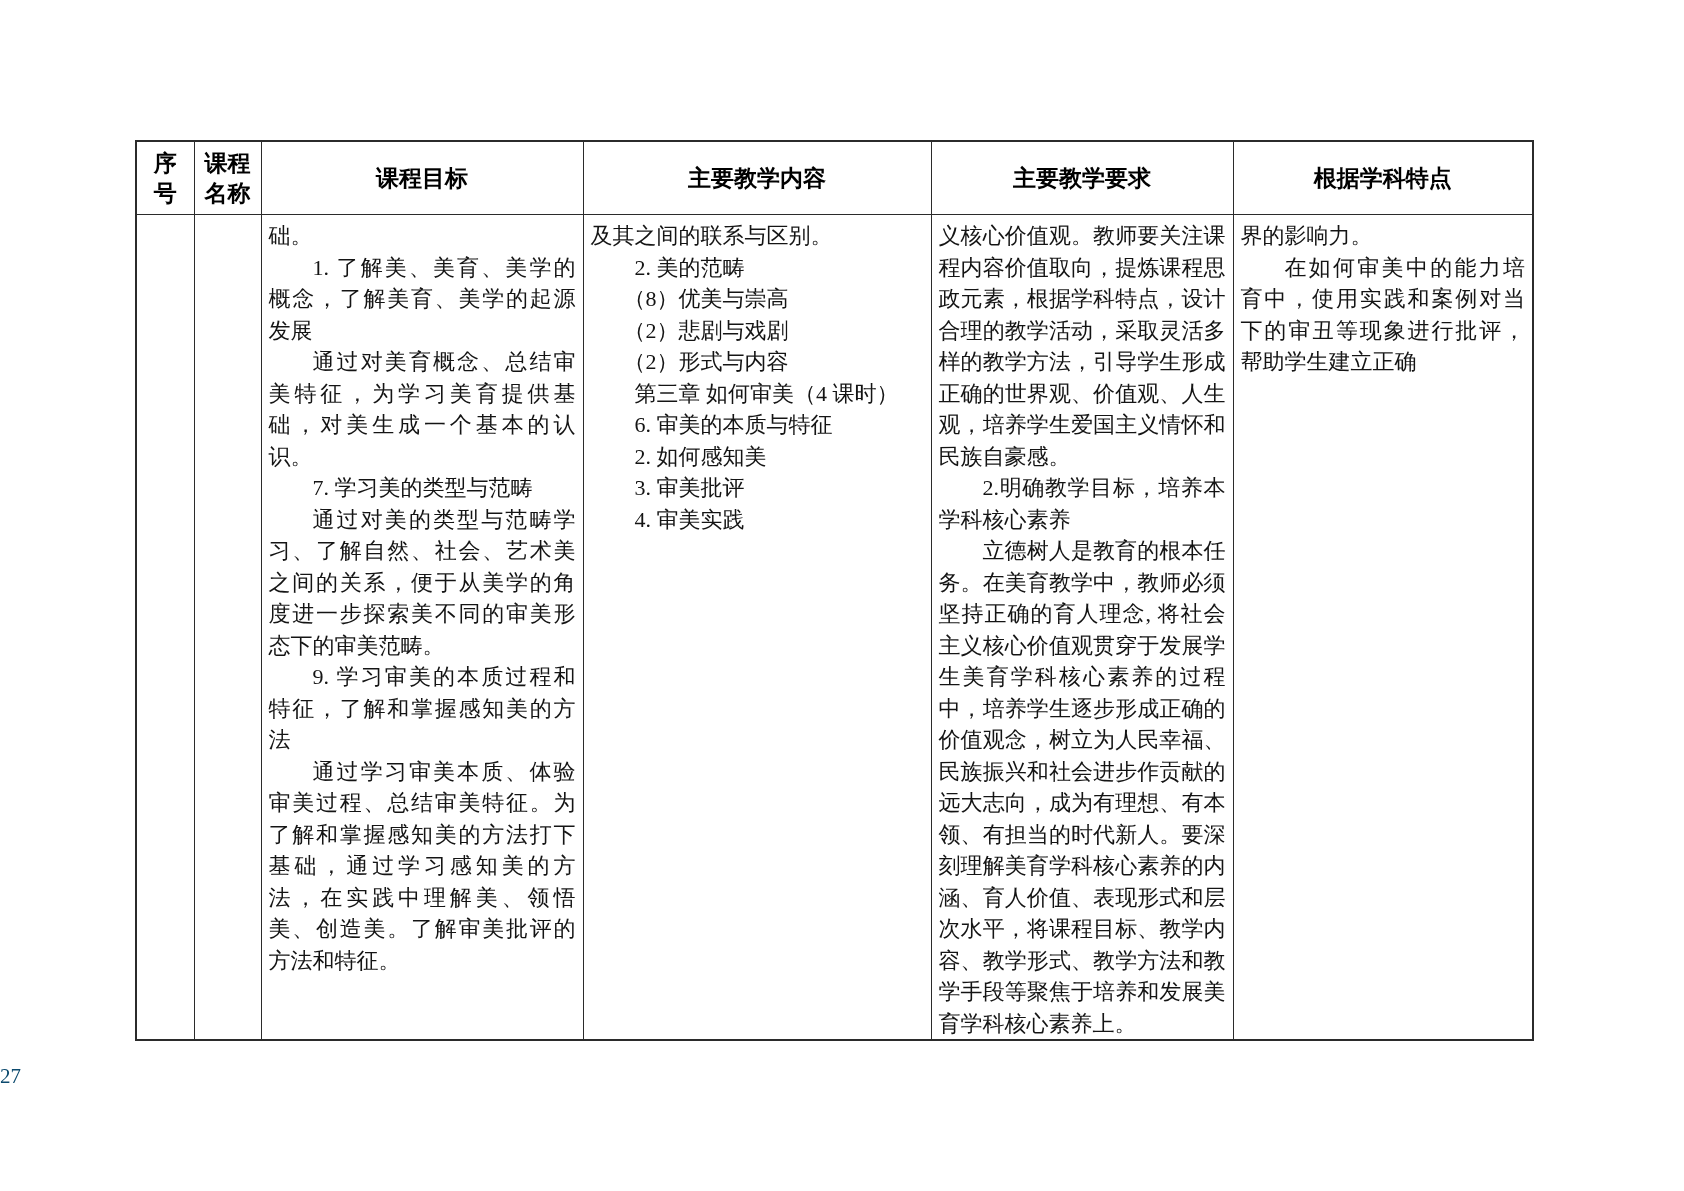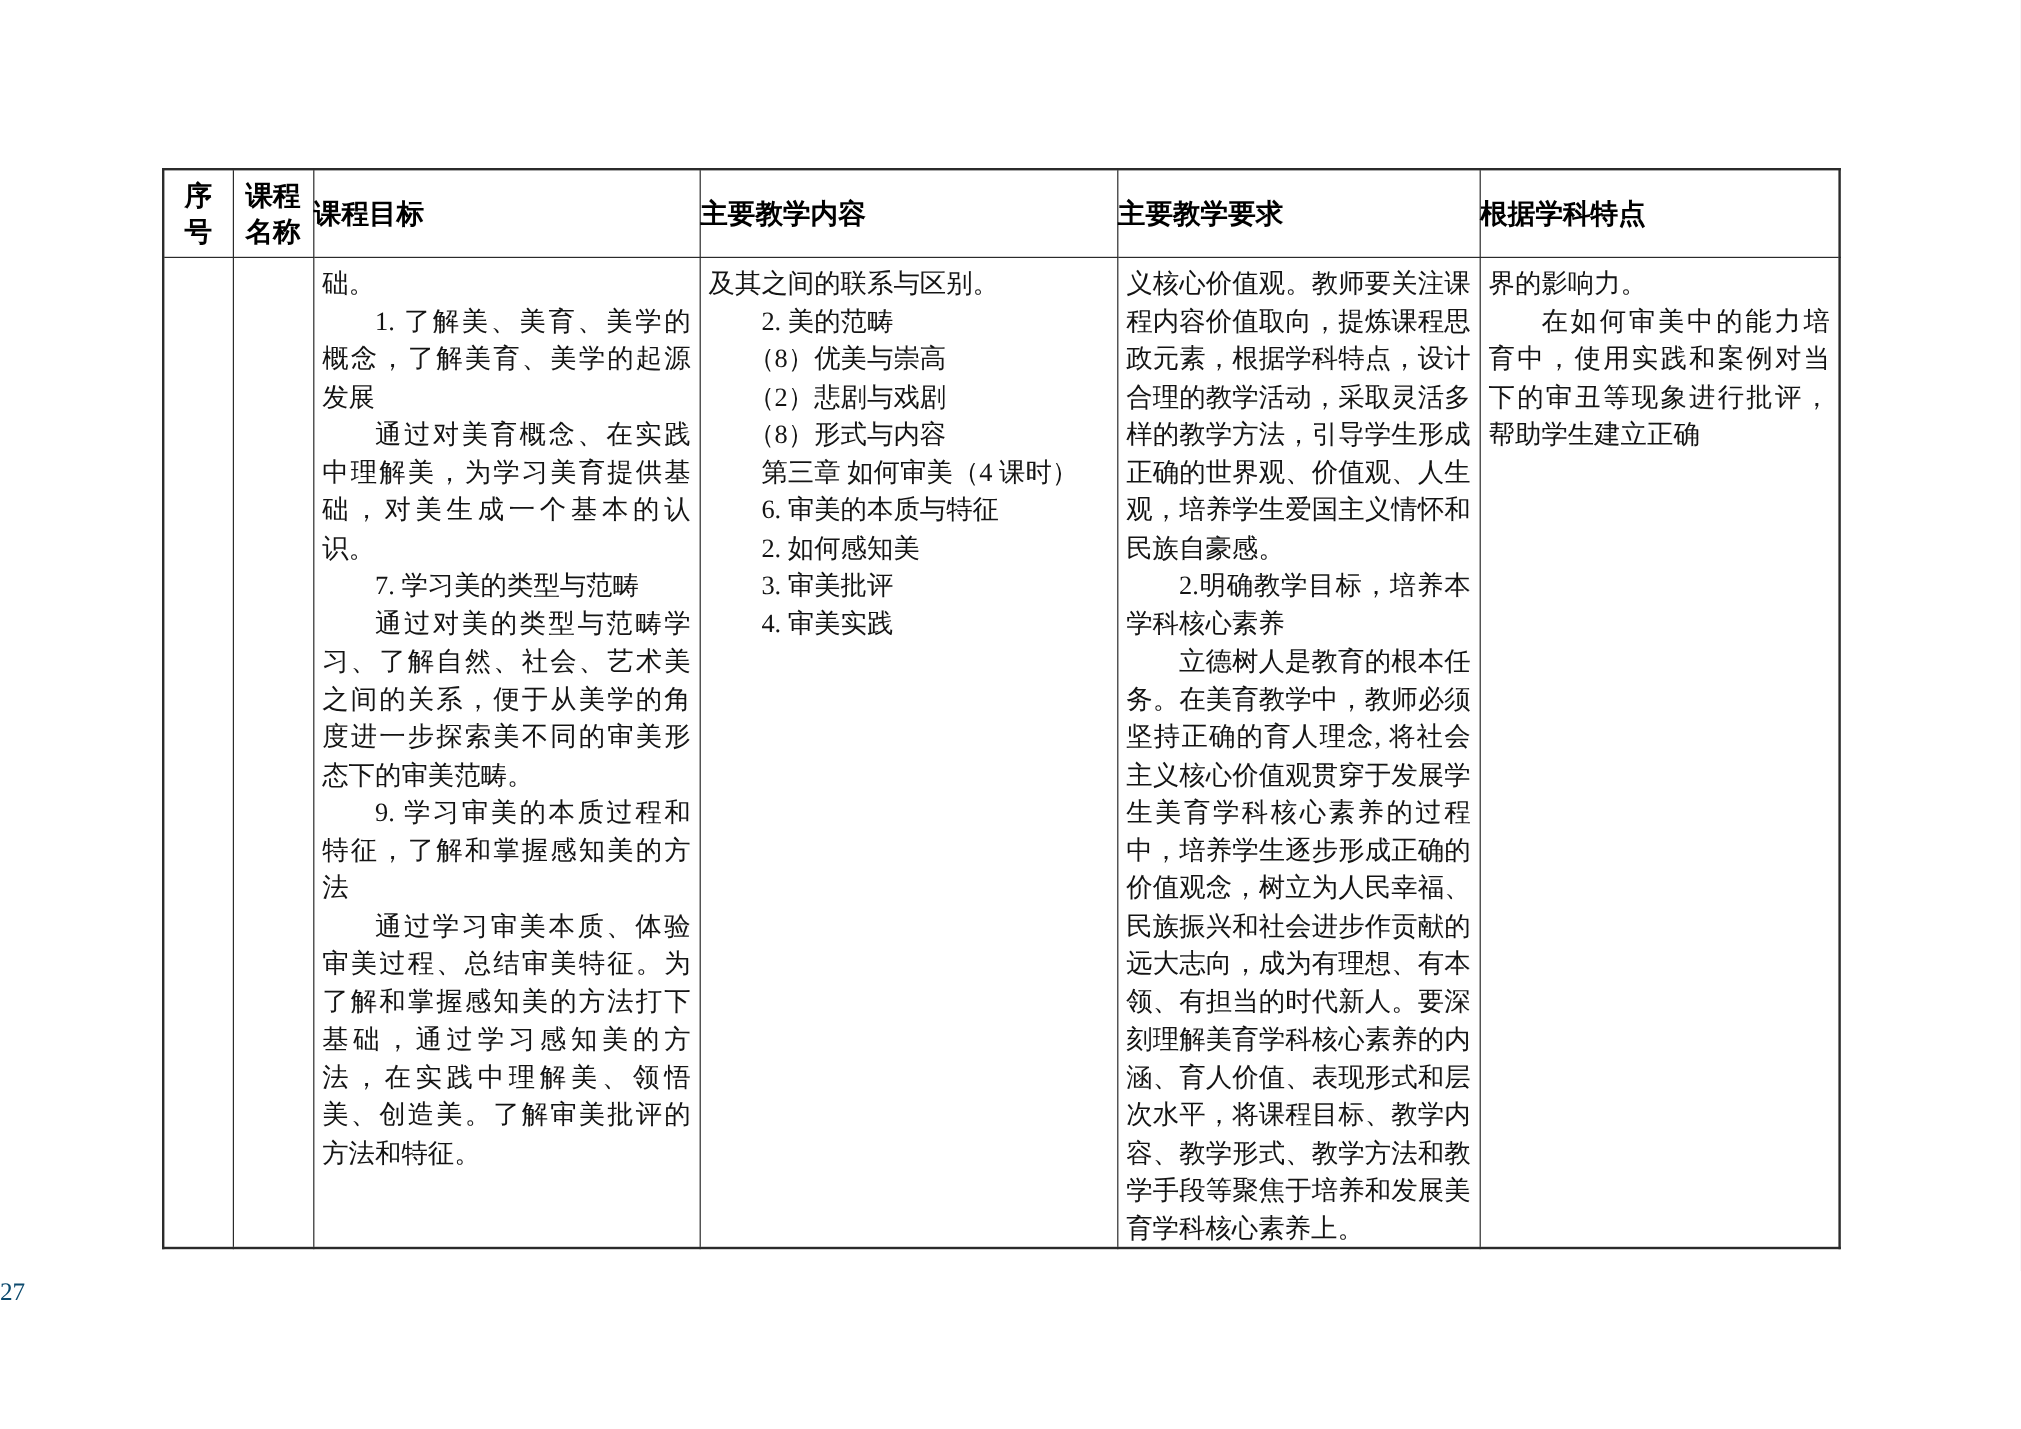--- a/index.html
+++ b/index.html
@@ -30,21 +30,21 @@
   tr.header-row th {
     height: 72px;
     vertical-align: middle;
     font-family: "Liberation Sans", "DejaVu Sans", sans-serif;
     font-weight: bold;
     font-size: 23px;
     line-height: 30px;
     color: #000;
   }
   th.h-center { text-align: center; padding: 2px 2px; }
-  th.h-left   { text-align: left; padding: 2px 10px; }
+  th.h-left   { text-align: center; padding: 2px 10px; }
   tr.body-row td { height: 815px; }
   .cell-inner { padding: 5px 7px 0 7px; }
   .cell-inner p {
     margin: 0;
     font-family: "Liberation Serif", "DejaVu Serif", serif;
     font-size: 22px;
     line-height: 31.5px;
     text-align: justify;
     color: #141414;
     word-break: break-all;
@@ -110,34 +110,34 @@
         </td>
         <td>
           <div class="cell-inner">
               <p class="cont"></p>
             </div>
         </td>
         <td>
           <div class="cell-inner">
             <p class="cont">础。</p>
             <p class="ind">1. 了解美、美育、美学的概念，了解美育、美学的起源发展</p>
-            <p class="ind">通过对美育概念、在实践中理解美，为学习美育提供基础，对美生成一个基本的认识。</p>
+            <p class="ind">通过对美育概念、总结审美特征，为学习美育提供基础，对美生成一个基本的认识。</p>
             <p class="ind">7. 学习美的类型与范畴</p>
             <p class="ind">通过对美的类型与范畴学习、了解自然、社会、艺术美之间的关系，便于从美学的角度进一步探索美不同的审美形态下的审美范畴。</p>
             <p class="ind">9. 学习审美的本质过程和特征，了解和掌握感知美的方法</p>
             <p class="ind">通过学习审美本质、体验审美过程、总结审美特征。为了解和掌握感知美的方法打下基础，通过学习感知美的方法，在实践中理解美、领悟美、创造美。了解审美批评的方法和特征。</p>
           </div>
         </td>
         <td>
           <div class="cell-inner">
             <p class="cont">及其之间的联系与区别。</p>
             <p class="ind">2. 美的范畴</p>
             <p class="ind15">（8）优美与崇高</p>
             <p class="ind15">（2）悲剧与戏剧</p>
-            <p class="ind15">（8）形式与内容</p>
+            <p class="ind15">（2）形式与内容</p>
             <p class="ind">第三章 如何审美（4 课时）</p>
             <p class="ind">6. 审美的本质与特征</p>
             <p class="ind">2. 如何感知美</p>
             <p class="ind">3. 审美批评</p>
             <p class="ind">4. 审美实践</p>
           </div>
         </td>
         <td>
           <div class="cell-inner">
             <p class="cont">义核心价值观。教师要关注课程内容价值取向，提炼课程思政元素，根据学科特点，设计合理的教学活动，采取灵活多样的教学方法，引导学生形成正确的世界观、价值观、人生观，培养学生爱国主义情怀和民族自豪感。</p>

